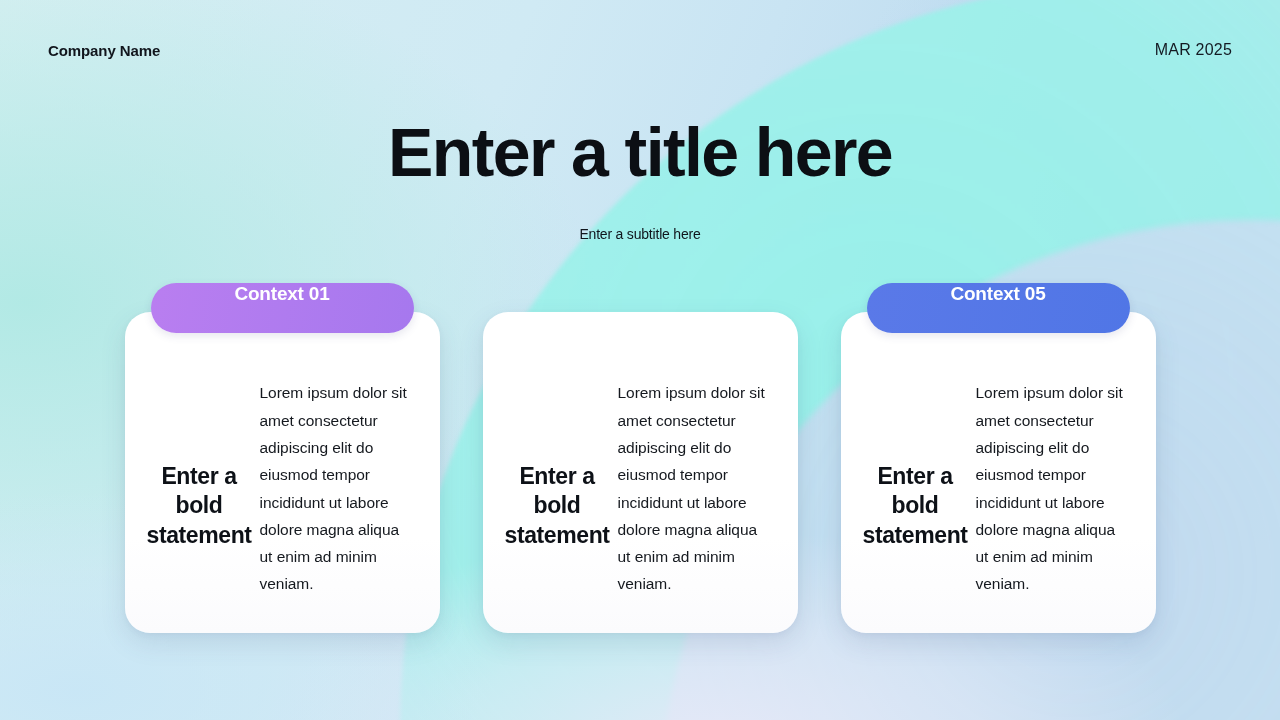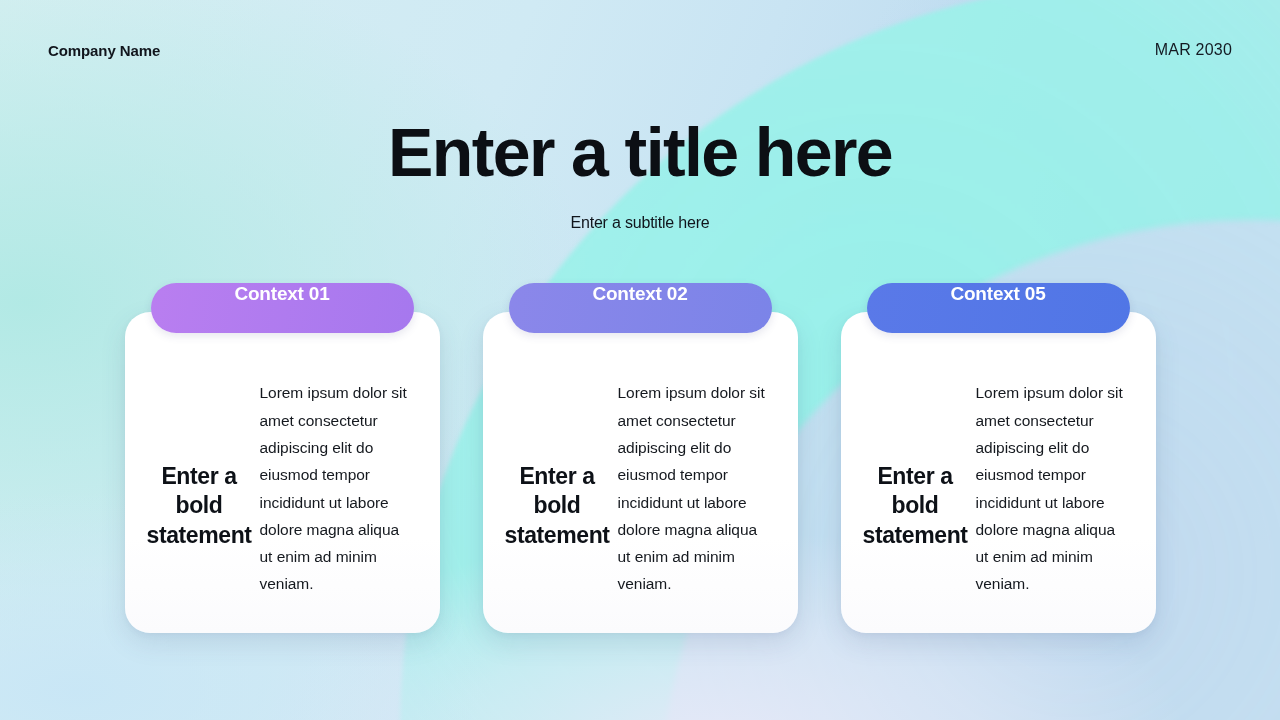--- a/index.html
+++ b/index.html
@@ -121,23 +121,23 @@
   }
   .slide-title {
     margin: 0;
     font-size: 68px;
     line-height: 1.0;
     font-weight: 700;
     color: #0c0f14;
     letter-spacing: -1.6px;
   }
   .slide-subtitle {
-    margin: 0;
+    margin: 12px;
     padding-top: 28px;
-    font-size: 16px;
+    font-size: 14px;
     font-weight: 400;
     color: #10151c;
     letter-spacing: -0.2px;
   }
 
   
   .cards-row {
     position: absolute;
     top: 283px;
     left: 0;
@@ -216,44 +216,41 @@
   <div class="bg-layer bg-base"></div>
   <div class="bg-layer bg-teal-tl"></div>
   <div class="bg-layer bg-blue-r"></div>
   <div class="bg-swoosh"></div>
   <div class="bg-swoosh-2"></div>
   <div class="bg-layer bg-lav-bottom"></div>
   <div class="bg-layer bg-teal-bl"></div>
 
   <div class="topbar">
     <div class="company-name">Company Name</div>
-    <div class="date-label">MAR 2030</div>
+    <div class="date-label">MAR 2025</div>
   </div>
 
   <div class="title-block">
     <h1 class="slide-title">Enter a title here</h1>
     <p class="slide-subtitle">Enter a subtitle here</p>
   </div>
 
   <div class="cards-row">
 
     <div class="card-wrap">
       <div class="card-pill" id="pill-0" style="background: linear-gradient(100deg, rgb(185, 126, 240) 0%, rgb(166, 120, 238) 100%);">
         <span class="card-pill-label">Context 01</span>
       </div>
       <div class="card-body">
         <h2 class="card-heading">Enter a bold statement</h2>
         <p class="card-text">Lorem ipsum dolor sit amet consectetur adipiscing elit do eiusmod tempor incididunt ut labore dolore magna aliqua ut enim ad minim veniam.</p>
       </div>
     </div>
 
     <div class="card-wrap">
-      <div class="card-pill" id="pill-1" style="background: linear-gradient(100deg, rgb(139, 135, 234) 0%, rgb(123, 132, 232) 100%);">
-        <span class="card-pill-label">Context 02</span>
-      </div>
       <div class="card-body">
         <h2 class="card-heading">Enter a bold statement</h2>
         <p class="card-text">Lorem ipsum dolor sit amet consectetur adipiscing elit do eiusmod tempor incididunt ut labore dolore magna aliqua ut enim ad minim veniam.</p>
       </div>
     </div>
 
     <div class="card-wrap">
       <div class="card-pill" id="pill-2" style="background: linear-gradient(100deg, rgb(90, 121, 232) 0%, rgb(80, 118, 230) 100%);">
         <span class="card-pill-label">Context 05</span>
       </div>

